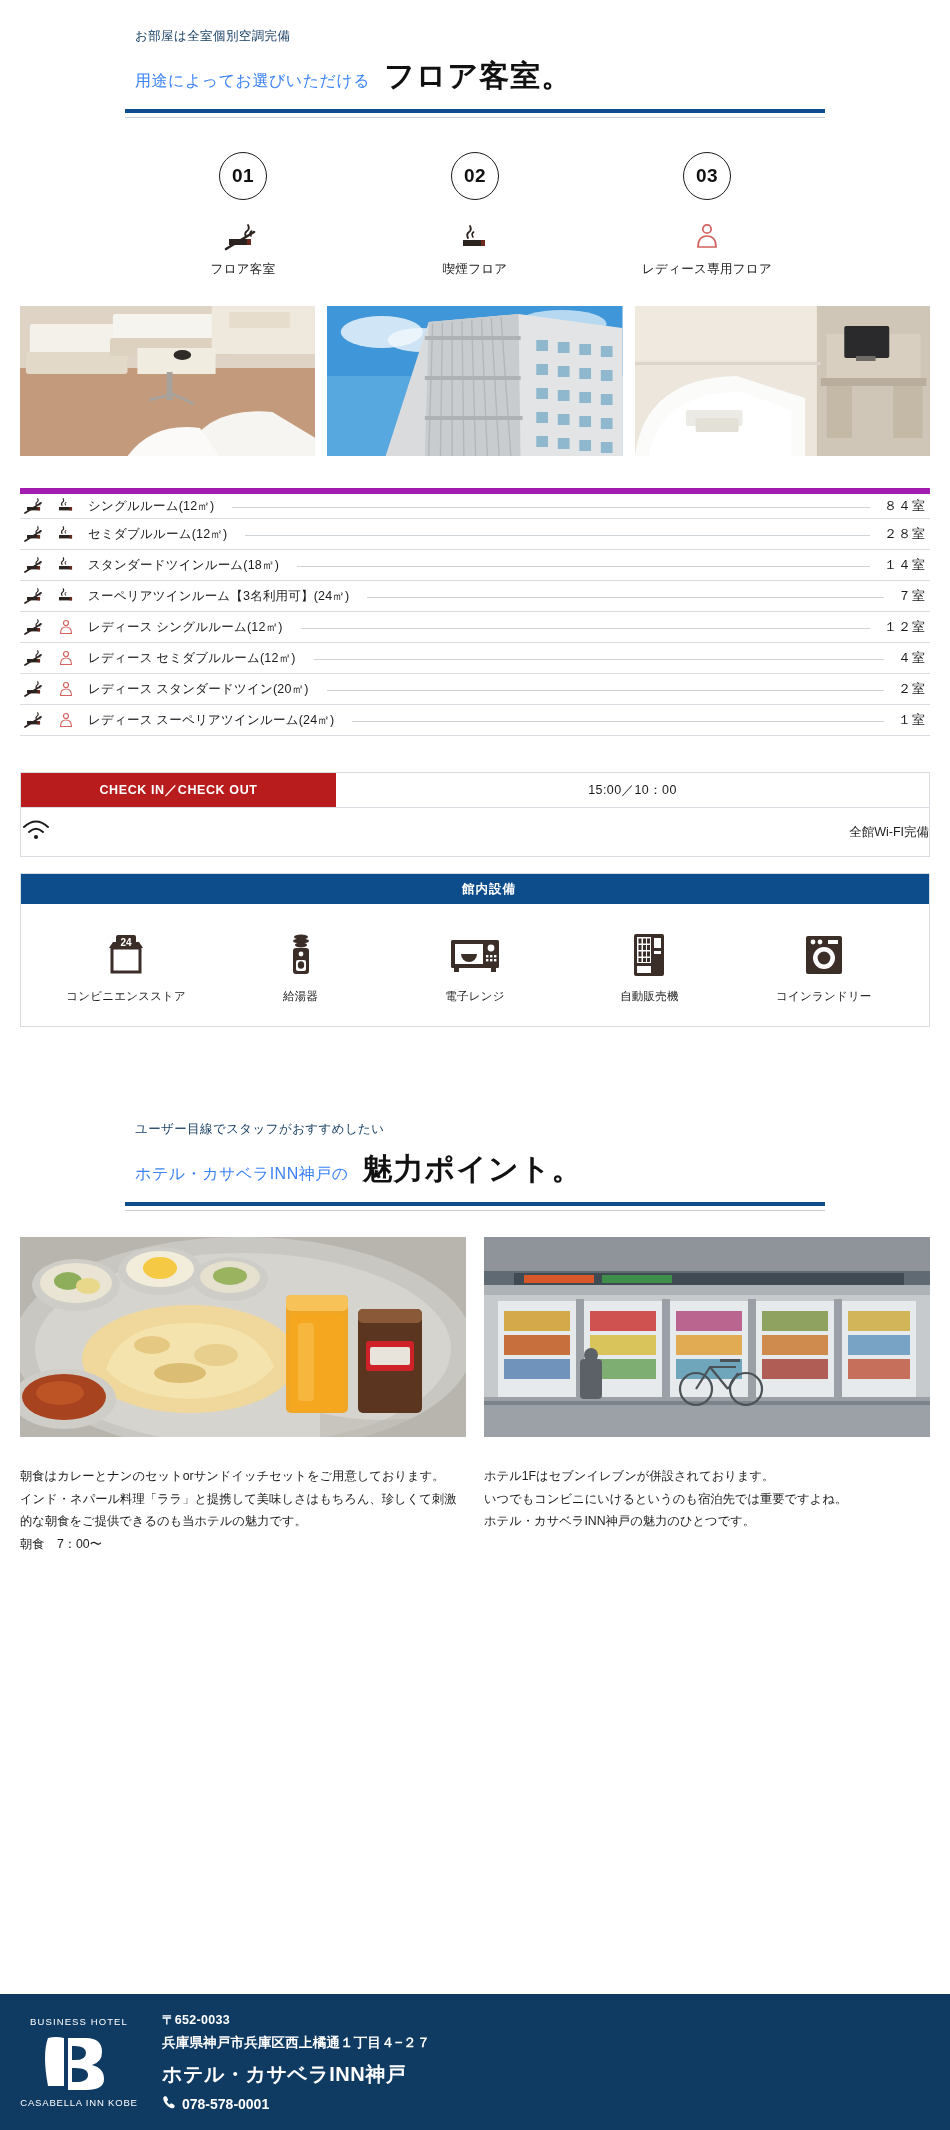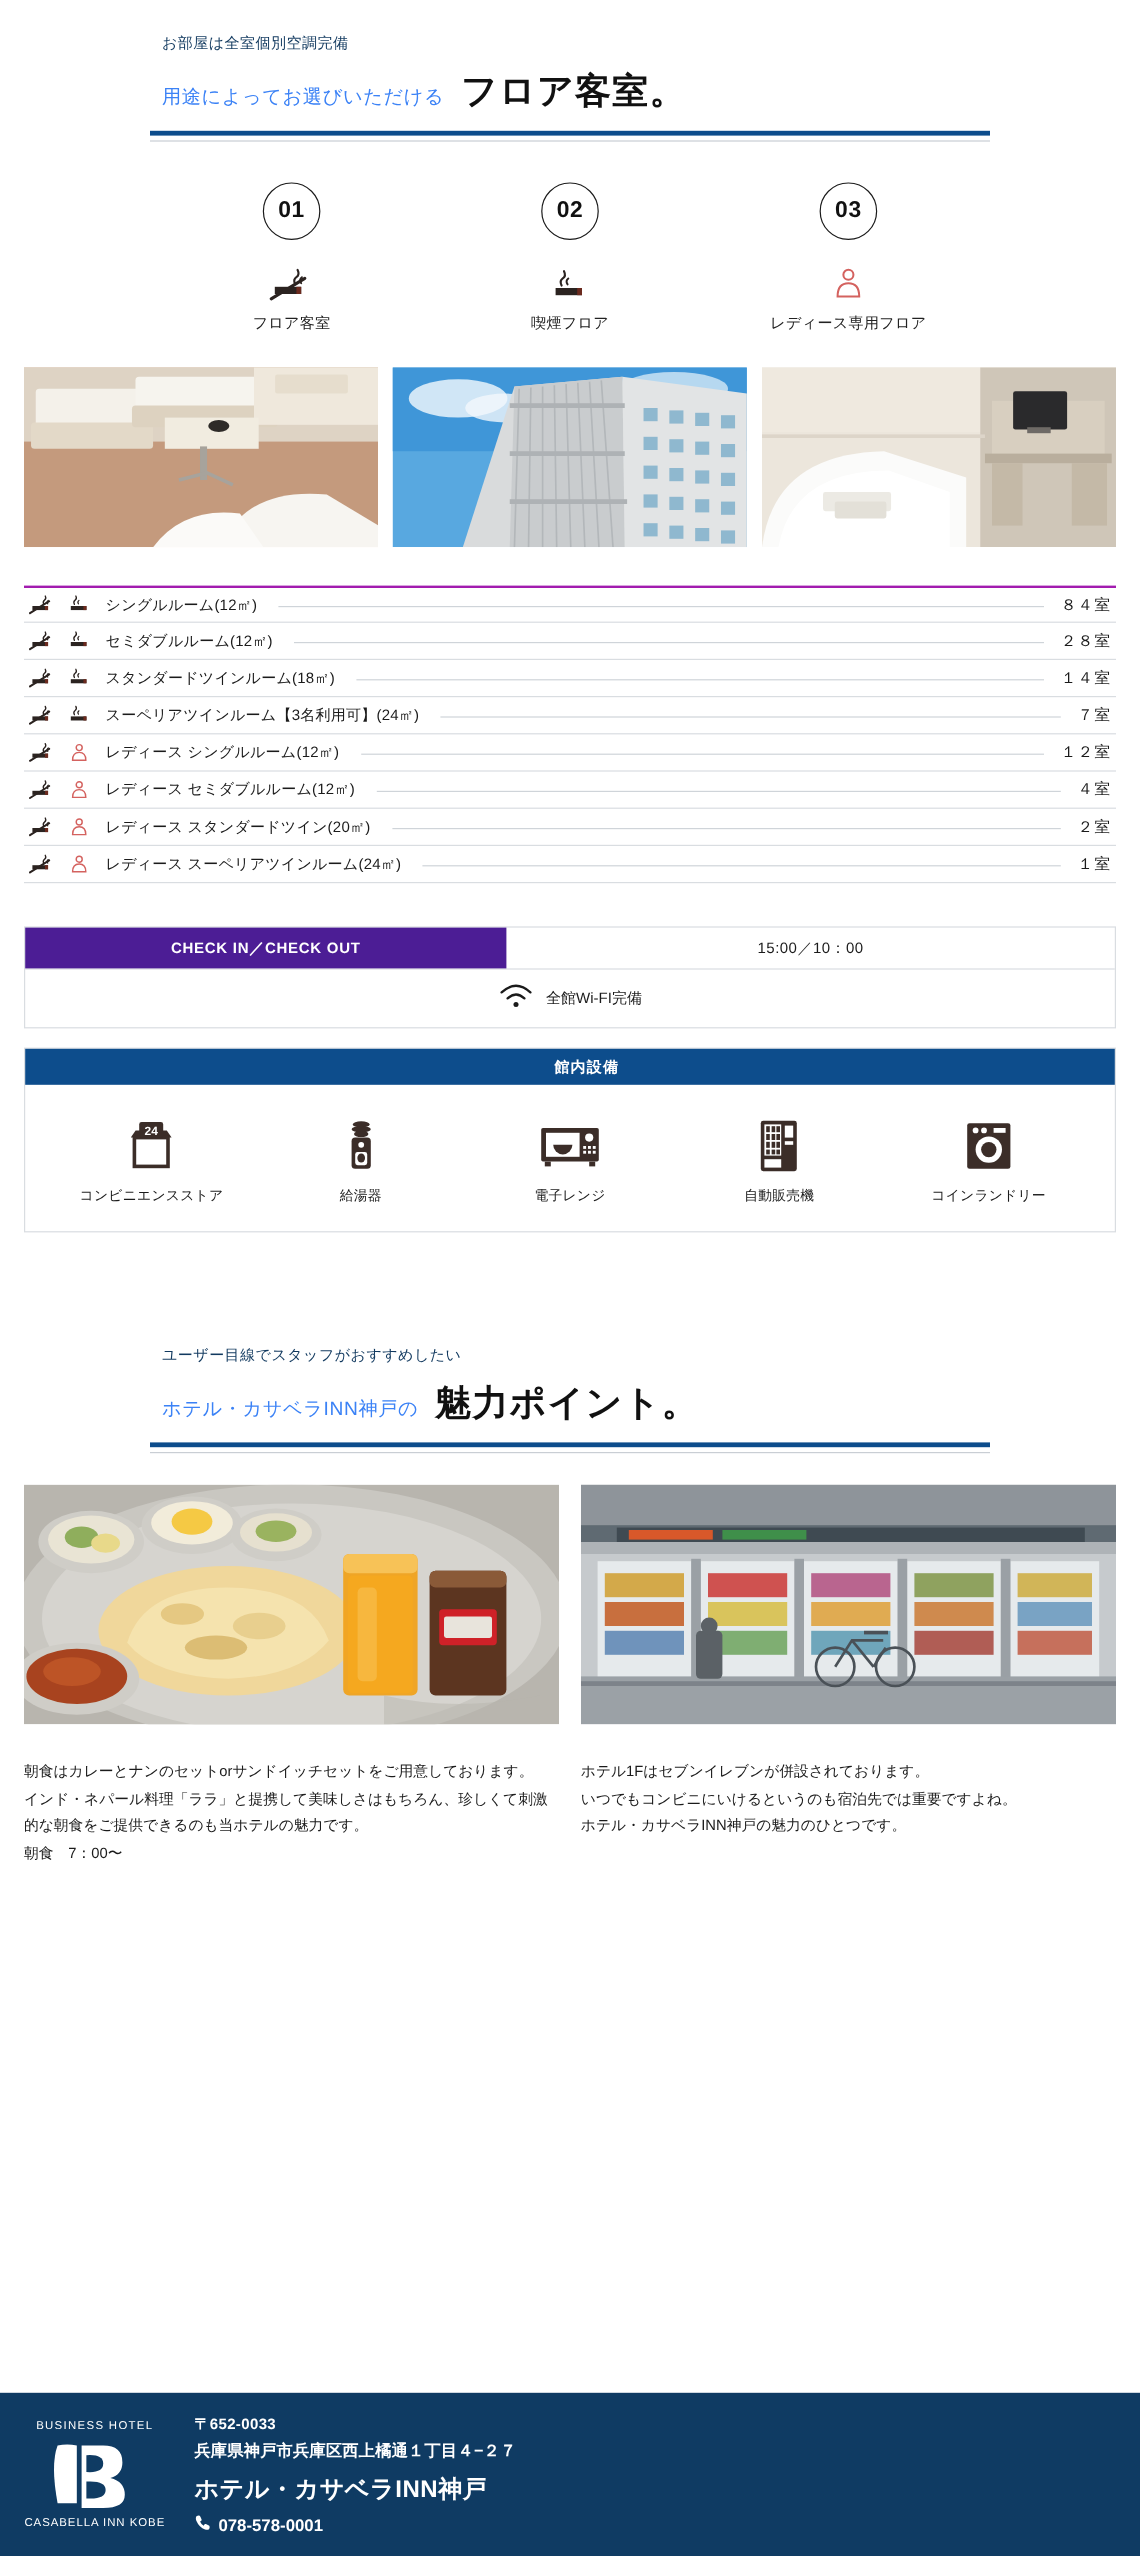--- a/index.html
+++ b/index.html
@@ -52,41 +52,41 @@
   .photos { display: flex; gap: 12px; margin: 28px 20px 0; }
   .photo { width: 302px; height: 150px; overflow: hidden; position: relative; }
   .photo svg { display: block; width: 100%; height: 100%; }
 
   
   .rooms { width: 910px; margin: 32px auto 0; }
   .room-row {
     display: flex; align-items: center; height: 31px;
     border-bottom: 1px solid #d9dde1; padding: 0 4px;
   }
-  .room-row:first-child { border-top: 2px solid #a21caf; }
+  .room-row:first-child { border-top: 6px solid #a21caf; }
   .room-icons { width: 64px; display: flex; align-items: center; gap: 9px; flex: 0 0 64px; }
   .room-name { font-size: 12.5px; color: #1b1b1b; white-space: nowrap; padding-right: 10px; letter-spacing: .2px;}
   .dots { flex: 1 1 auto; height: 1px; background: #cfd4d9; margin: 0 8px; position: relative; top: 1px; }
   .room-count { font-size: 13px; color: #1b1b1b; white-space: nowrap; letter-spacing: 1px; padding-left: 6px; }
 
   
   .panel { width: 910px; margin: 36px auto 0; border: 1px solid #d9dde1; }
   .checkin-row { display: flex; align-items: stretch; height: 34px; }
   .checkin-label {
-    width: 401px; background: #4c1d95; color: #fff; font-size: 12.5px;
+    width: 315px; background: #b91c1c; color: #fff; font-size: 12.5px;
     display: flex; align-items: center; justify-content: center; letter-spacing: .6px;
     font-weight: 600;
   }
   .checkin-value {
     flex: 1; display: flex; align-items: center; justify-content: center;
     font-size: 12.5px; color: #1b1b1b; letter-spacing: .4px;
   }
   .wifi-row {
     height: 49px; border-top: 1px solid #d9dde1;
-    display: flex; align-items: center; justify-content: center; gap: 10px;
+    display: flex; align-items: center; justify-content: space-between; gap: 10px;
   }
   .wifi-row .wlabel { font-size: 12.5px; color: #1b1b1b; }
 
   .panel2 { width: 910px; margin: 16px auto 0; border: 1px solid #d9dde1; }
   .panel2-head {
     height: 30px; background: #0d4d8c; color: #fff; font-size: 12.5px; font-weight: 600;
     display: flex; align-items: center; justify-content: center; letter-spacing: 1px; padding-left: 28px;
   }
   .fac-grid { display: flex; padding: 26px 18px 22px; }
   .fac { flex: 1; text-align: center; }

